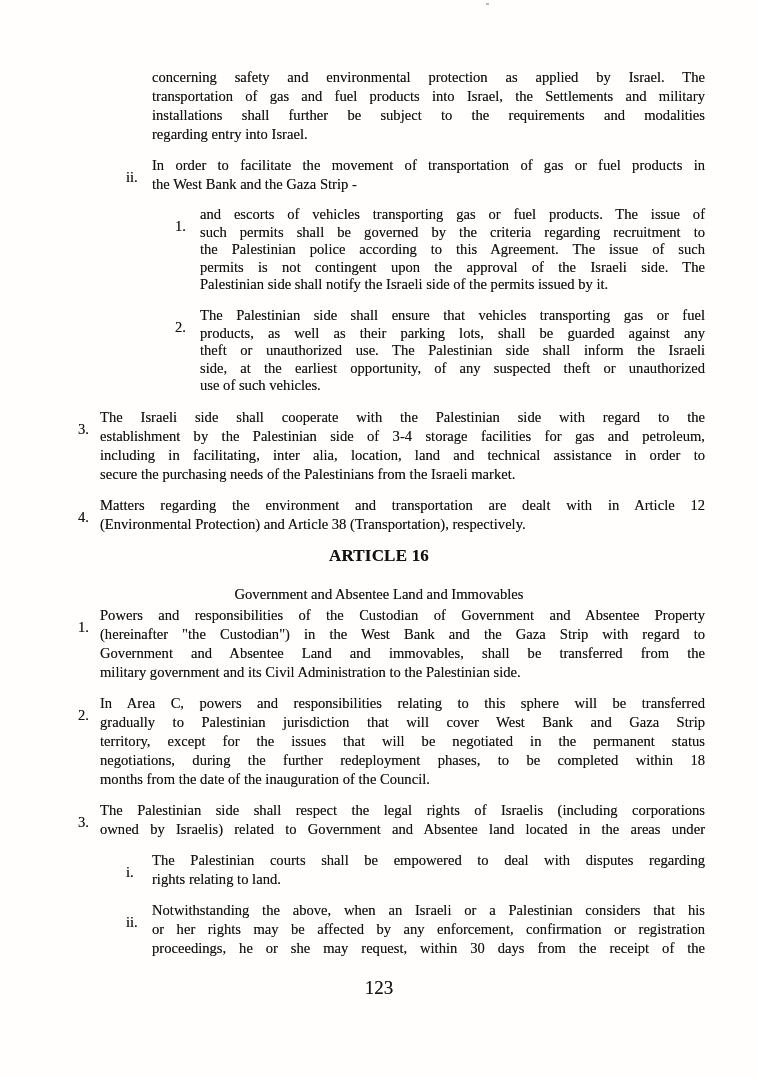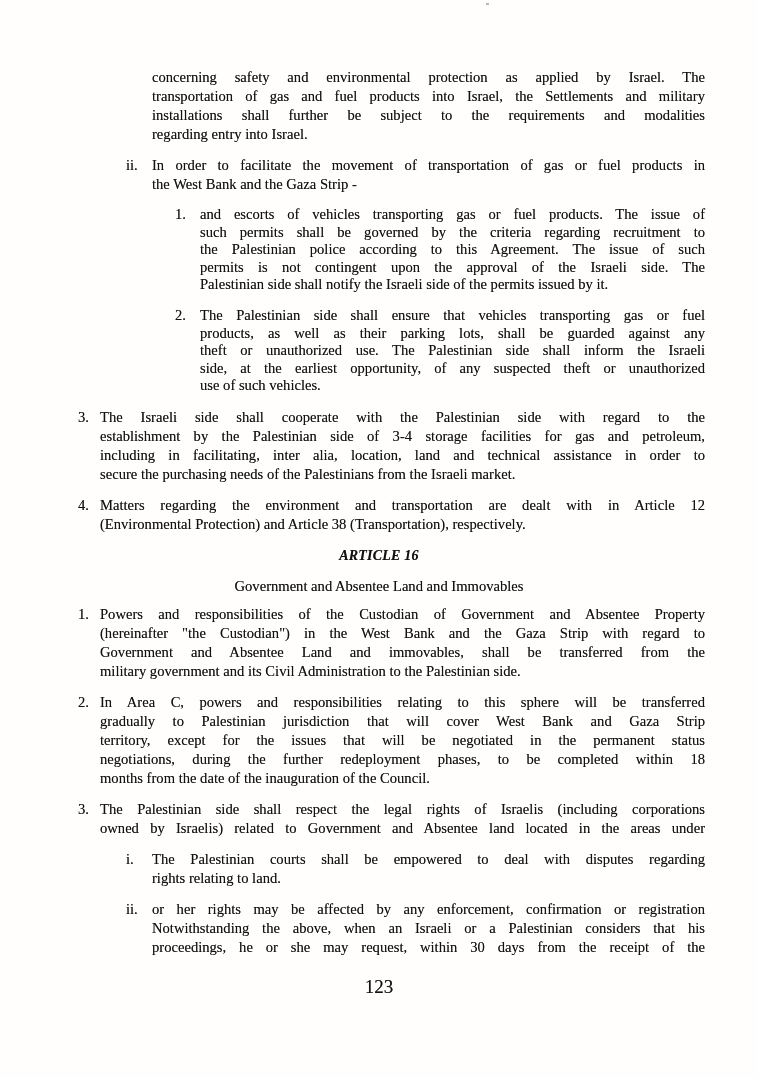--- a/index.html
+++ b/index.html
@@ -40,48 +40,47 @@
   .l2 > .marker { left: -26px; }
   .l2-cont { margin-left: 74px; }
   .l3 {
     margin-left: 122px;
     line-height: 17.6px;
     margin-bottom: 13px;
   }
   .l3 > .marker { left: -25px; }
   .marker {
     position: absolute;
-    top: 0;
+    top: 12px;
   }
   .line {
     text-align: justify;
     text-align-last: justify;
   }
   .line.lastline {
     text-align: left;
     text-align-last: left;
   }
   .centered {
     margin-left: -78px;
     margin-right: -53px;
     text-align: center;
   }
   .heading {
     font-weight: bold;
-    font-size: 14px;
+    font-size: 17px;
     line-height: 20px;
     margin-top: 6px;
-    margin-bottom: 11px;
+    margin-bottom: 19px;
     letter-spacing: 0.2px;
-    font-style: italic;
   }
   .subheading {
     font-size: 14.6px;
     line-height: 19px;
-    margin-bottom: 9px;
+    margin-bottom: 2px;
   }
   .footer {
     margin: 20px -53px 0 -78px;
     text-align: center;
     font-size: 19px;
     line-height: 19px;
   }
 </style>
 </head>
 <body>
@@ -150,19 +149,19 @@
         <div class="line">The Palestinian side shall respect the legal rights of Israelis (including corporations</div>
         <div class="line">owned by Israelis) related to Government and Absentee land located in the areas under</div>
       </div>
       <div class="block l2">
         <span class="marker">i.</span>
         <div class="line">The Palestinian courts shall be empowered to deal with disputes regarding</div>
         <div class="line lastline">rights relating to land.</div>
       </div>
       <div class="block l2">
         <span class="marker">ii.</span>
+        <div class="line">Notwithstanding the above, when an Israeli or a Palestinian considers that his</div>
         <div class="line">or her rights may be affected by any enforcement, confirmation or registration</div>
-        <div class="line">Notwithstanding the above, when an Israeli or a Palestinian considers that his</div>
         <div class="line">proceedings, he or she may request, within 30 days from the receipt of the</div>
       </div>
     </div>
   <div class="footer">123</div>
 </div>
 
 </body></html>

